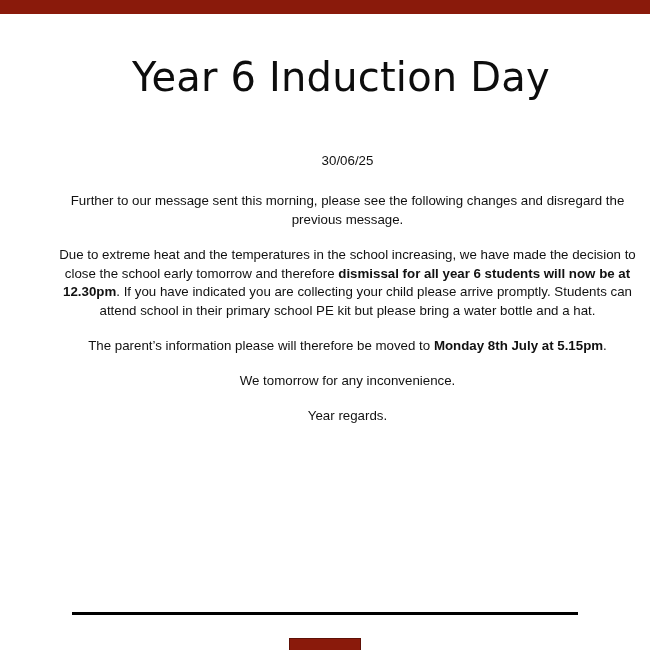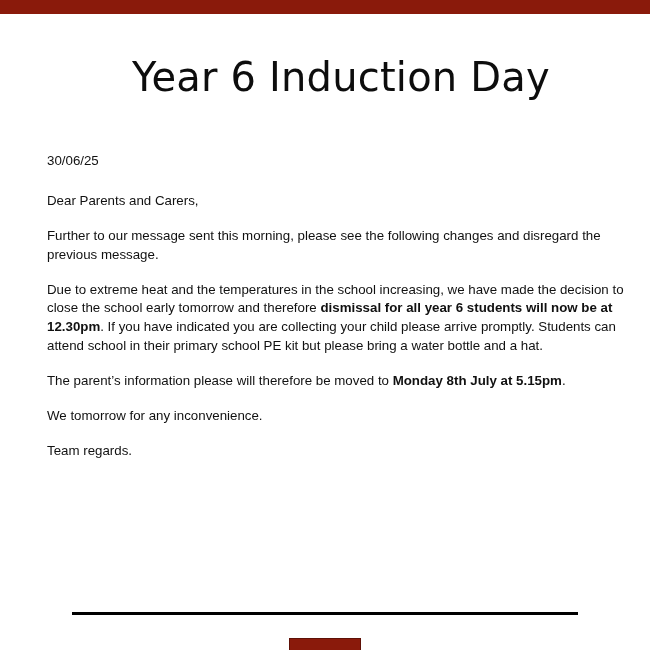--- a/index.html
+++ b/index.html
@@ -45,21 +45,22 @@
     letter-spacing: 0.2px;
   }
   .body-block {
     margin: 0 30px 0 31px;
     padding-top: 52px;
     font-size: 13.3px;
     line-height: 1.42;
     color: #111111;
   }
   .body-block p {
-    margin: 0 0 16px 0;
+    margin: 0 0 16px 12px;
+    text-align: center;
   }
   .body-block b {
     font-weight: bold;
   }
   .date-line {
     margin-bottom: 21px !important;
   }
   .divider-wrap {
     position: absolute;
     top: 612px;
@@ -95,27 +96,26 @@
 <div class="page">
 
   <div class="top-bar"></div>
 
   <div class="content">
 
     <h1 class="doc-title">Year 6 Induction Day</h1>
 
     <div class="body-block">
       <p class="date-line">30/06/25</p>
-      <p>Dear Parents and Carers,</p>
       <div id="paragraphs">
           <p><span>Further to our message sent this morning, please see the following changes and disregard the previous message.</span></p>
           <p><span>Due to extreme heat and the temperatures in the school increasing, we have made the decision to close the school early tomorrow and therefore </span><b>dismissal for all year 6 students will now be at 12.30pm</b><span>. If you have indicated you are collecting your child please arrive promptly. Students can attend school in their primary school PE kit but please bring a water bottle and a hat.</span></p>
           <p><span>The parent’s information please will therefore be moved to </span><b>Monday 8th July at 5.15pm</b><span>.</span></p>
           <p><span>We tomorrow for any inconvenience.</span></p>
-          <p><span>Team regards.</span></p>
+          <p><span>Year regards.</span></p>
         </div>
     </div>
 
   </div>
 
   <div class="divider-wrap">
     <div class="divider"></div>
   </div>
 
   <div class="footer-badge-wrap">

